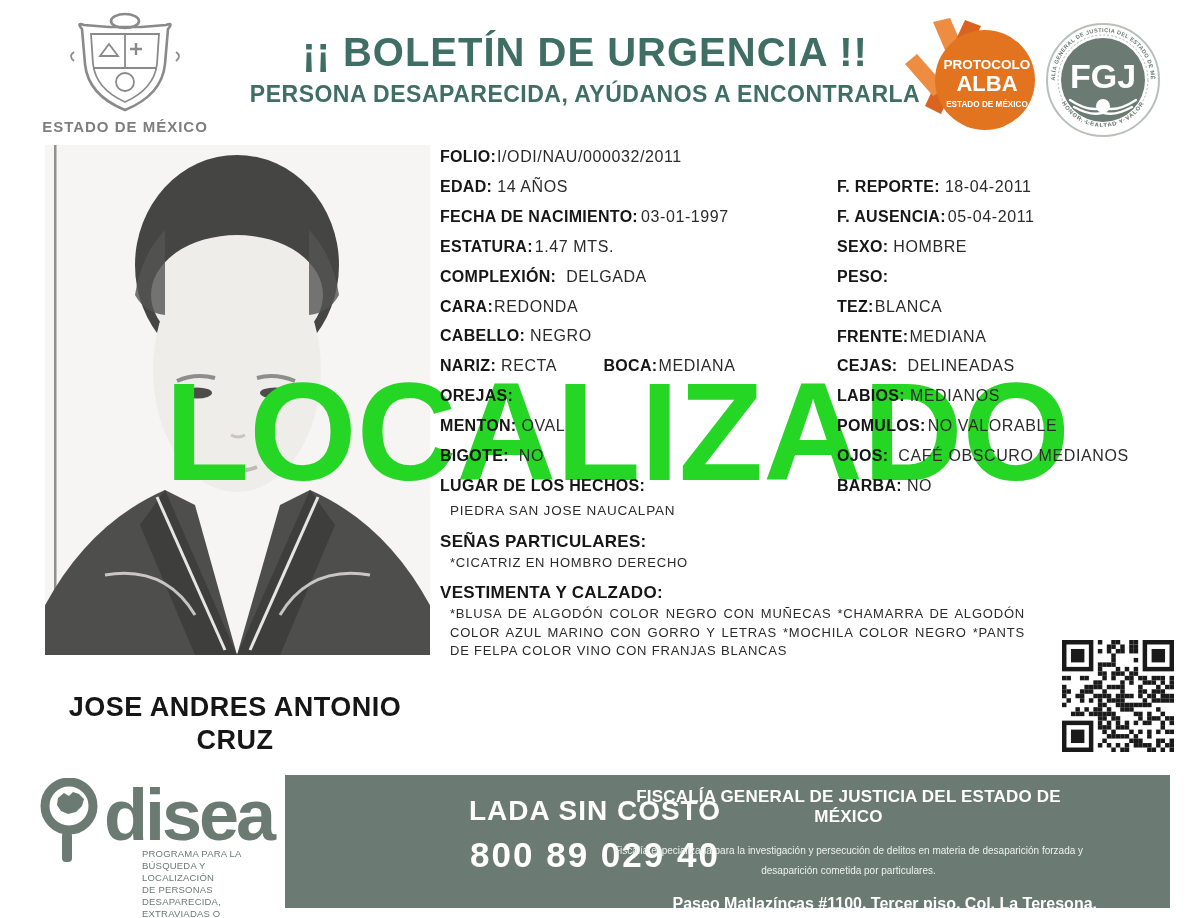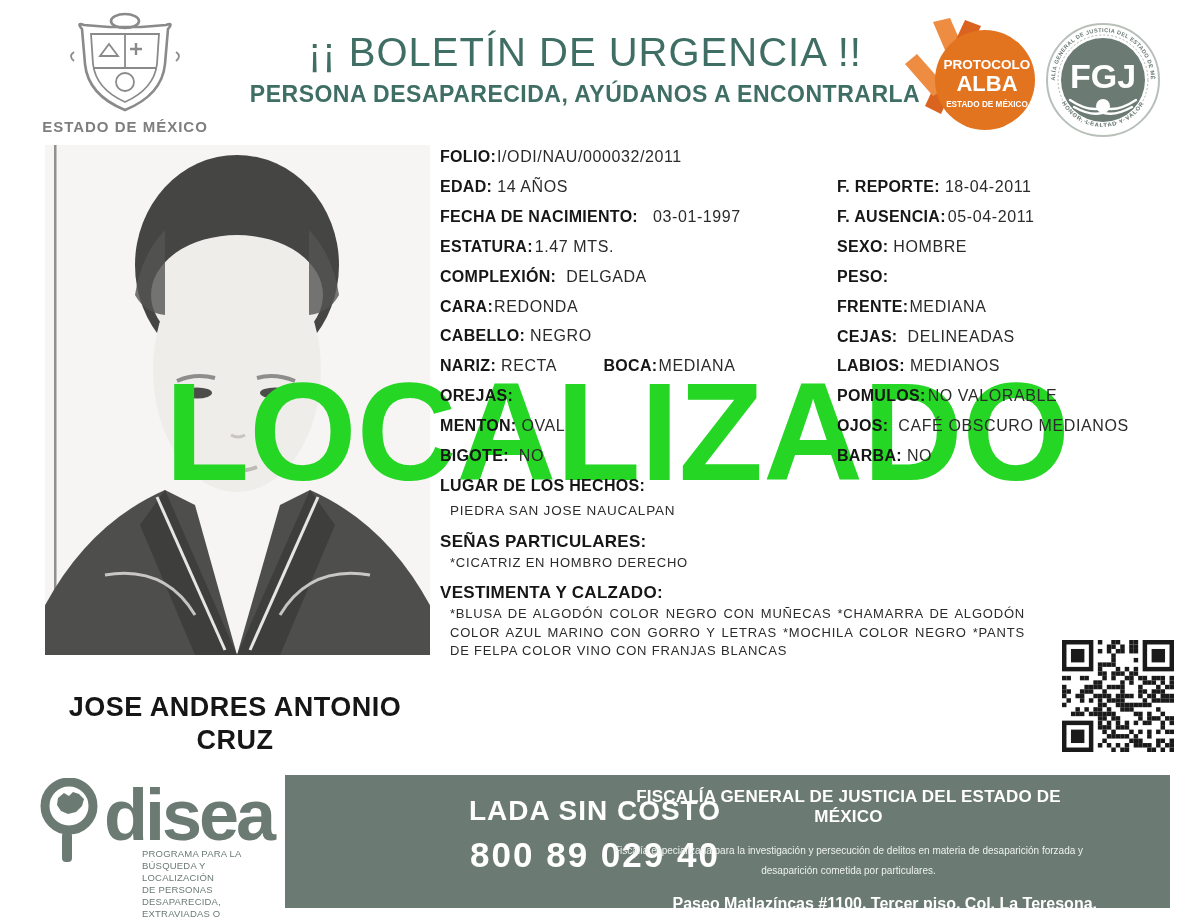--- a/index.html
+++ b/index.html
@@ -5,21 +5,21 @@
   * { margin:0; padding:0; box-sizing:border-box; }
   body { background:#ffffff; font-family:"Liberation Sans", sans-serif; }
   .page { position:relative; width:1188px; height:918px; background:#fff; overflow:hidden; }
 
   
   .state-logo { position:absolute; left:30px; top:12px; width:190px; text-align:center; }
   .state-logo svg { display:block; margin:0 auto; }
   .state-label { margin-top:4px; font-size:15px; font-weight:700; letter-spacing:1px; color:#7e7e7e; }
 
   .title-wrap { position:absolute; left:240px; top:30px; width:690px; text-align:center; }
-  .main-title { font-size:40px; font-weight:400; letter-spacing:1px; color:#3f6e64; }
+  .main-title { font-size:40px; font-weight:700; letter-spacing:1px; color:#3f6e64; }
   .sub-title  { margin-top:6px; font-size:23px; font-weight:800; letter-spacing:0.5px; color:#3f6e64; }
 
   .alba-logo { position:absolute; left:903px; top:18px; }
   .fgj-logo  { position:absolute; left:1036px; top:22px; }
 
   
   .photo { position:absolute; left:45px; top:145px; width:385px; height:510px; background:#f6f5f3; }
 
   
   .watermark { position:absolute; left:160px; top:362px; width:915px; height:140px; z-index:5; pointer-events:none; }
@@ -152,21 +152,21 @@
     </svg>
   </div>
 
   <svg class="watermark" viewBox="0 0 915 140">
     <text x="5" y="118" font-size="140" font-weight="800" fill="#25d625" textLength="905" lengthAdjust="spacingAndGlyphs" font-family="Liberation Sans, sans-serif">LOCALIZADO</text>
   </svg>
 
   <div class="fields-left">
     <div class="row"><span class="lbl">FOLIO:</span><span class="val" style="margin-left:1px">I/ODI/NAU/000032/2011</span></div>
     <div class="row"><span class="lbl">EDAD:</span><span class="val">14 AÑOS</span></div>
-    <div class="row"><span class="lbl">FECHA DE NACIMIENTO:</span><span class="val" style="margin-left:15px">03-01-1997</span></div>
+    <div class="row"><span class="lbl">FECHA DE NACIMIENTO:</span><span class="val" style="margin-left:3px">03-01-1997</span></div>
     <div class="row"><span class="lbl">ESTATURA:</span><span class="val" style="margin-left:2px">1.47 MTS.</span></div>
     <div class="row"><span class="lbl">COMPLEXIÓN:</span><span class="val" style="margin-left:10px">DELGADA</span></div>
     <div class="row"><span class="lbl">CARA:</span><span class="val" style="margin-left:1px">REDONDA</span></div>
     <div class="row"><span class="lbl">CABELLO:</span><span class="val">NEGRO</span></div>
     <div class="row">
       <span class="lbl">NARIZ:</span><span class="val">RECTA</span>
       <span class="pair2"><span class="lbl">BOCA:</span><span class="val" style="margin-left:1px">MEDIANA</span></span>
     </div>
     <div class="row"><span class="lbl">OREJAS:</span><span class="val"></span></div>
     <div class="row"><span class="lbl">MENTON:</span><span class="val">OVAL</span></div>
@@ -183,20 +183,21 @@
       <div class="head">VESTIMENTA Y CALZADO:</div>
       <div class="body">*BLUSA DE ALGODÓN COLOR NEGRO CON MUÑECAS *CHAMARRA DE ALGODÓN COLOR AZUL MARINO CON GORRO Y LETRAS *MOCHILA COLOR NEGRO *PANTS DE FELPA COLOR VINO CON FRANJAS BLANCAS</div>
     </div>
   </div>
 
   <div class="fields-right">
     <div class="row"><span class="lbl">F. REPORTE:</span><span class="val">18-04-2011</span></div>
     <div class="row"><span class="lbl">F. AUSENCIA:</span><span class="val" style="margin-left:2px">05-04-2011</span></div>
     <div class="row"><span class="lbl">SEXO:</span><span class="val">HOMBRE</span></div>
     <div class="row"><span class="lbl">PESO:</span><span class="val"></span></div>
+    <div class="row"><span class="lbl">TEZ:</span><span class="val" style="margin-left:1px">BLANCA</span></div>
     <div class="row"><span class="lbl">FRENTE:</span><span class="val" style="margin-left:1px">MEDIANA</span></div>
     <div class="row"><span class="lbl">CEJAS:</span><span class="val" style="margin-left:10px">DELINEADAS</span></div>
     <div class="row"><span class="lbl">LABIOS:</span><span class="val">MEDIANOS</span></div>
     <div class="row"><span class="lbl">POMULOS:</span><span class="val" style="margin-left:2px">NO VALORABLE</span></div>
     <div class="row"><span class="lbl">OJOS:</span><span class="val" style="margin-left:10px">CAFÉ OBSCURO MEDIANOS</span></div>
     <div class="row"><span class="lbl">BARBA:</span><span class="val">NO</span></div>
   </div>
 
   <div class="person-name">
     <div>JOSE ANDRES ANTONIO</div>

